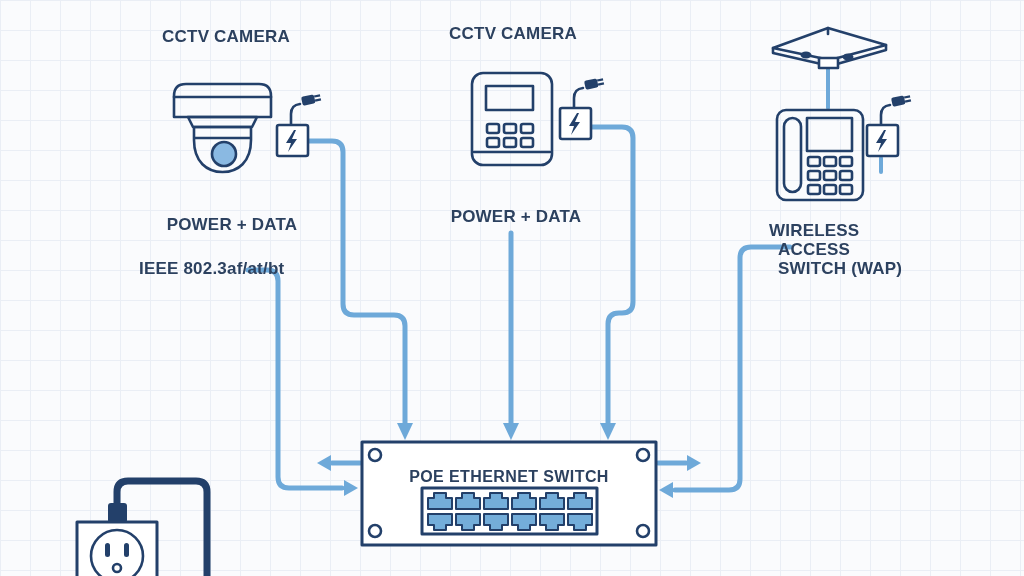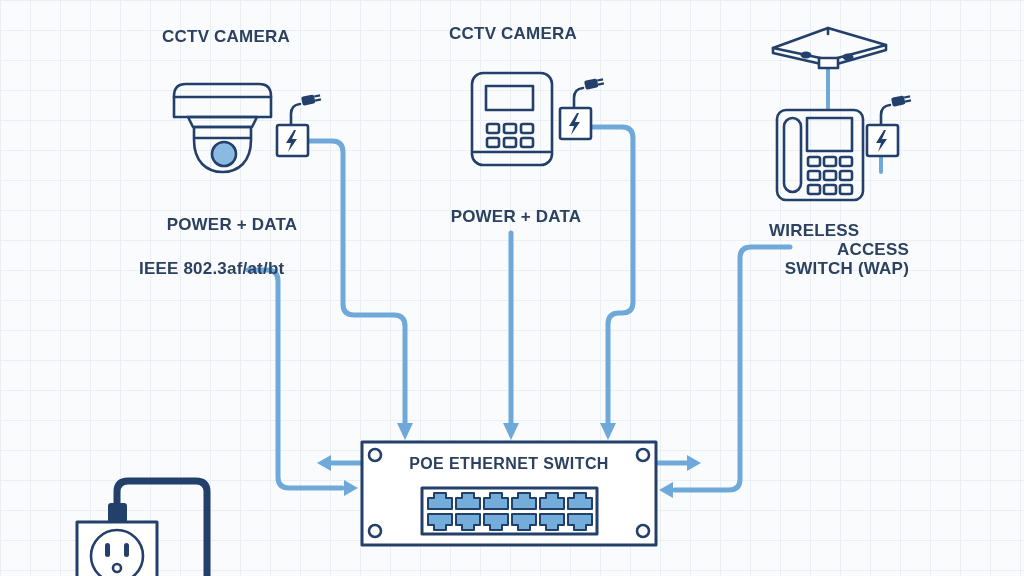--- a/index.html
+++ b/index.html
@@ -15,21 +15,21 @@
       linear-gradient(to bottom, var(--grid) 1px, transparent 1px);
     background-size:30px 30px;
     font-family:"Liberation Sans", sans-serif;
   }
   .lbl{
     position:absolute;color:var(--text);font-weight:700;
     font-size:17px;line-height:1.15;letter-spacing:.2px;
   }
   .center{text-align:center;}
   .wap-line{display:block;}
-  .wap-line.indent{margin-left:9px;text-align:right;}
+  .wap-line.indent{margin-left:9px;}
   .ieee-line{display:block;}
   svg.canvas{position:absolute;left:0;top:0;}
   
   .ln{stroke:var(--navy);fill:none;stroke-width:2.6;stroke-linecap:round;stroke-linejoin:round;}
   .lnw{stroke:var(--navy);fill:#ffffff;stroke-width:2.6;stroke-linejoin:round;}
   .lnw3{stroke:var(--navy);fill:#ffffff;stroke-width:3;stroke-linejoin:round;}
   .fillnavy{fill:var(--navy);stroke:none;}
   .blue{stroke:var(--blue);fill:none;stroke-width:5;stroke-linecap:round;stroke-linejoin:round;}
   .blue-thin{stroke:var(--blue);fill:none;stroke-width:4;stroke-linecap:round;}
   .bluefill{fill:var(--blue);stroke:none;}
@@ -194,13 +194,13 @@
 <div class="lbl" style="left:106px;top:260px;width:170px;line-height:18px;margin-left:33px;">
   <span class="ieee-line">IEEE 802.3af/at/bt</span>
 </div>
 
 <div class="lbl" style="left:769px;top:221px;width:140px;line-height:19px;">
   <span class="wap-line">WIRELESS</span>
   <span class="wap-line indent">ACCESS</span>
   <span class="wap-line indent">SWITCH (WAP)</span>
 </div>
 
-<div class="lbl center" style="left:362px;top:455px;width:294px;font-size:16px;letter-spacing:.4px;">POE ETHERNET SWITCH</div>
+<div class="lbl center" style="left:362px;top:468px;width:294px;font-size:16px;letter-spacing:.4px;">POE ETHERNET SWITCH</div>
 
 </body></html>

